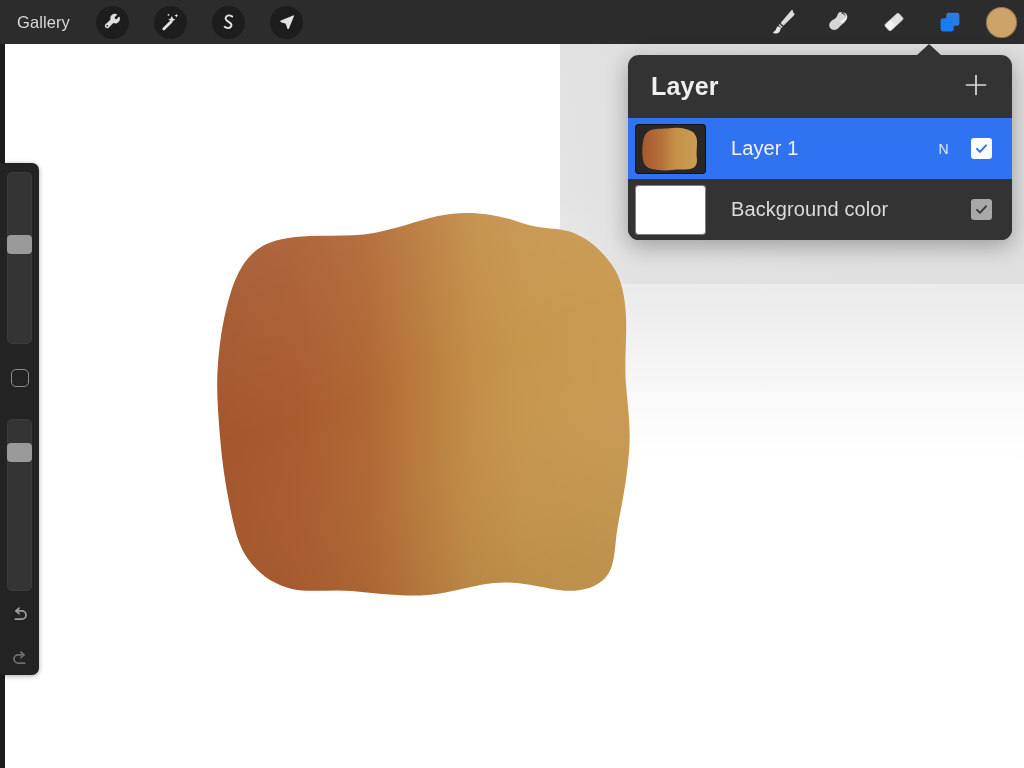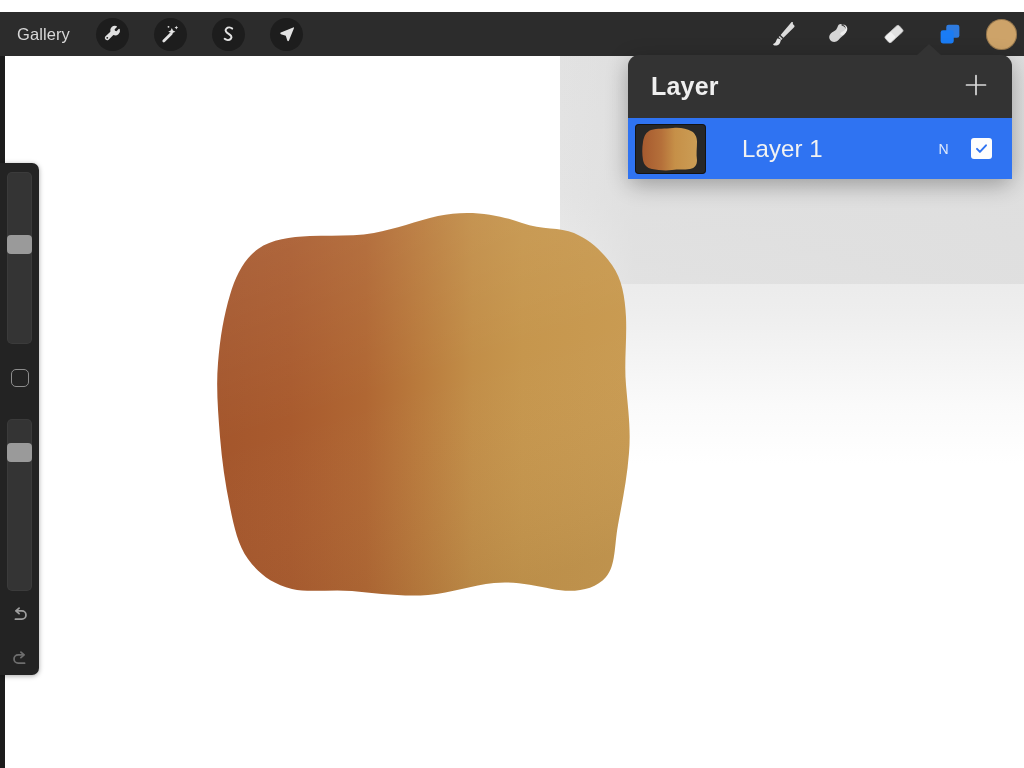--- a/index.html
+++ b/index.html
@@ -76,21 +76,21 @@
     top: 44px;
     width: 5px;
     height: 724px;
     background: #1c1c1c;
   }
 
   
   .topbar {
     position: absolute;
     left: 0;
-    top: 12px;
+    top: 0;
     width: 1024px;
     height: 44px;
     background: #2c2c2c;
     display: flex;
     align-items: center;
     box-sizing: border-box;
   }
   .topbar-left {
     display: flex;
     align-items: center;
@@ -268,23 +268,23 @@
   }
   .layer-thumb.white { background: #ffffff; }
   .thumb-blob {
     position: absolute;
     left: 5px;
     top: 3px;
     width: 60px;
     height: 44px;
   }
   .layer-name {
-    margin-left: 36px;
+    margin-left: 25px;
     color: #f2f2f2;
-    font-size: 24px;
+    font-size: 20px;
     letter-spacing: .1px;
   }
   .layer-row.bg .layer-name { color: #dcdcdc; }
   .blend-mode {
     margin-left: auto;
     color: #dfe9fb;
     font-size: 14px;
     margin-right: 22px;
     letter-spacing: .3px;
   }
@@ -539,15 +539,27 @@
       <div class="blend-mode">N</div>
       <div class="vis-check">
         <span>
           <svg width="15" height="15" viewBox="0 0 16 16">
             <path fill="none" stroke="#2f73f2" stroke-width="2.1" stroke-linecap="round" stroke-linejoin="round" d="M3.2 8.4l3.1 3.2 6.5-7"></path>
           </svg>
         </span>
       </div>
     </div>
 
+    <div class="layer-row bg">
+      <div class="layer-thumb white"></div>
+      <div class="layer-name">Background color</div>
+      <div class="blend-mode"></div>
+      <div class="vis-check muted">
+        <span>
+          <svg width="15" height="15" viewBox="0 0 16 16">
+            <path fill="none" stroke="#3a3a3a" stroke-width="2.1" stroke-linecap="round" stroke-linejoin="round" d="M3.2 8.4l3.1 3.2 6.5-7"></path>
+          </svg>
+        </span>
+      </div>
+    </div>
   </div>
 
 </div>
 
 </body></html>

